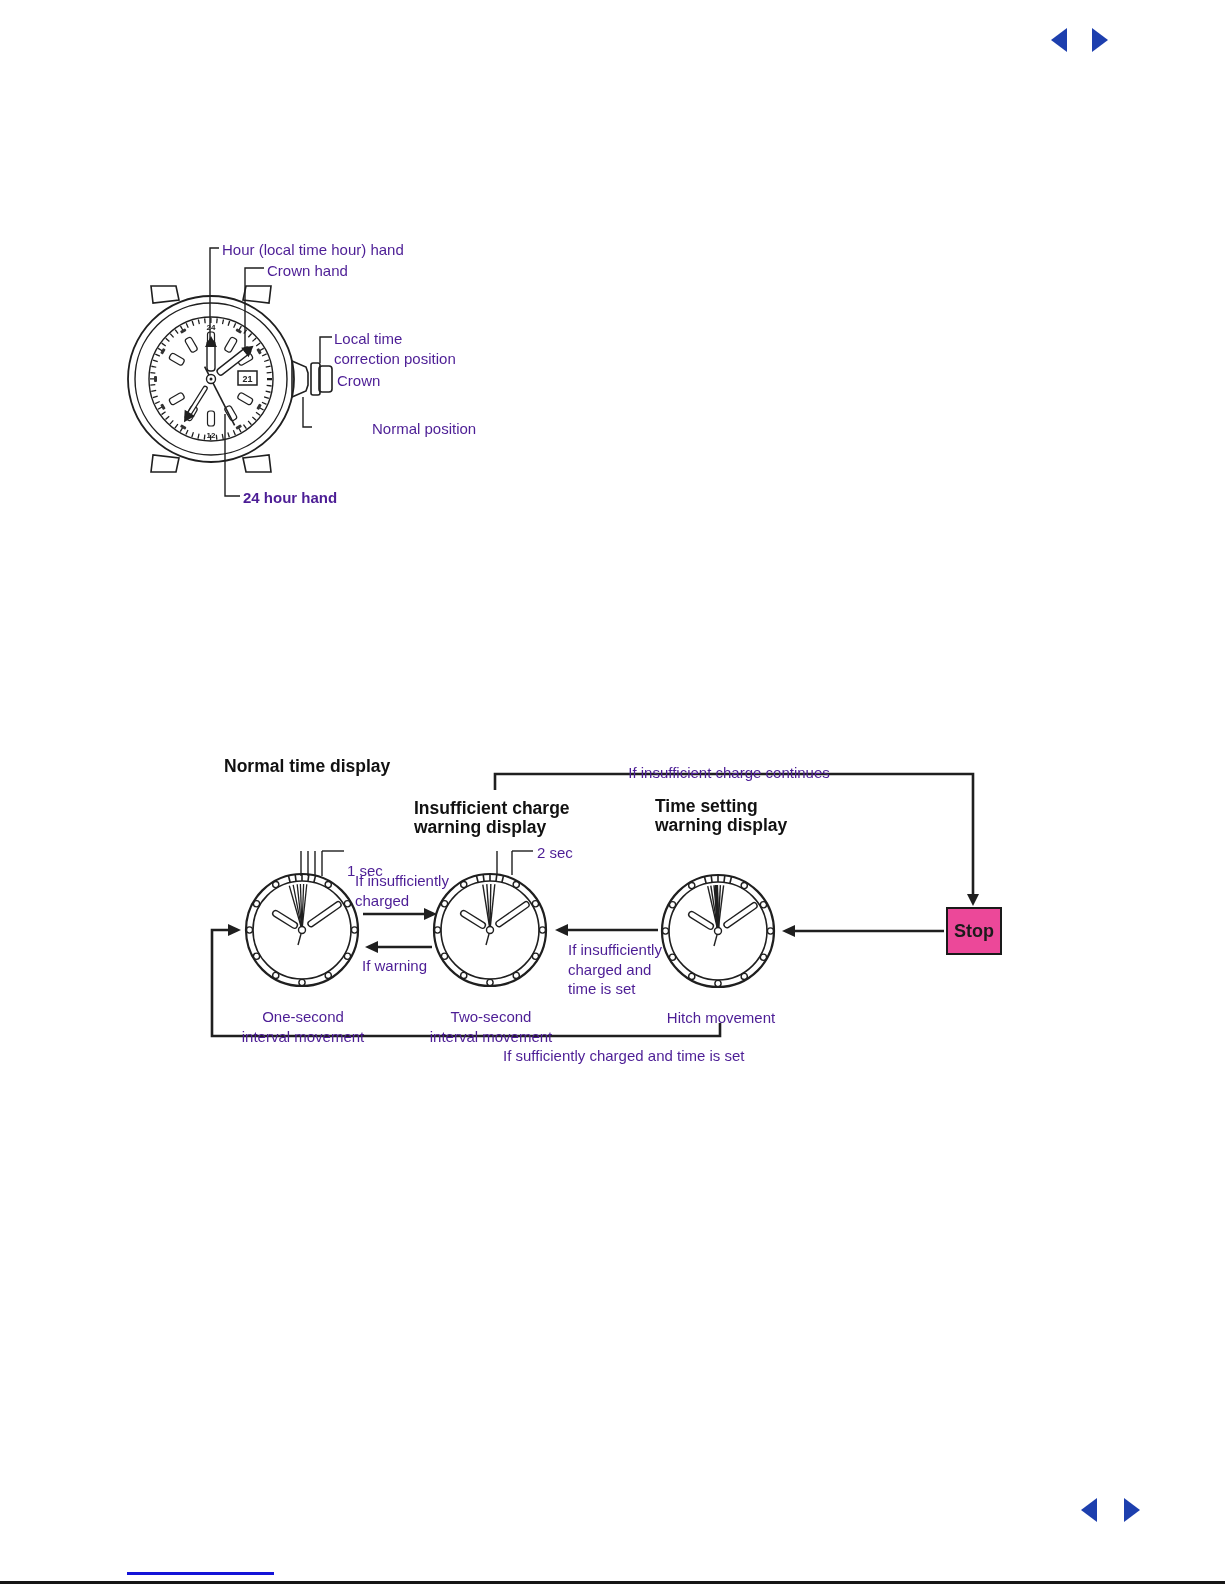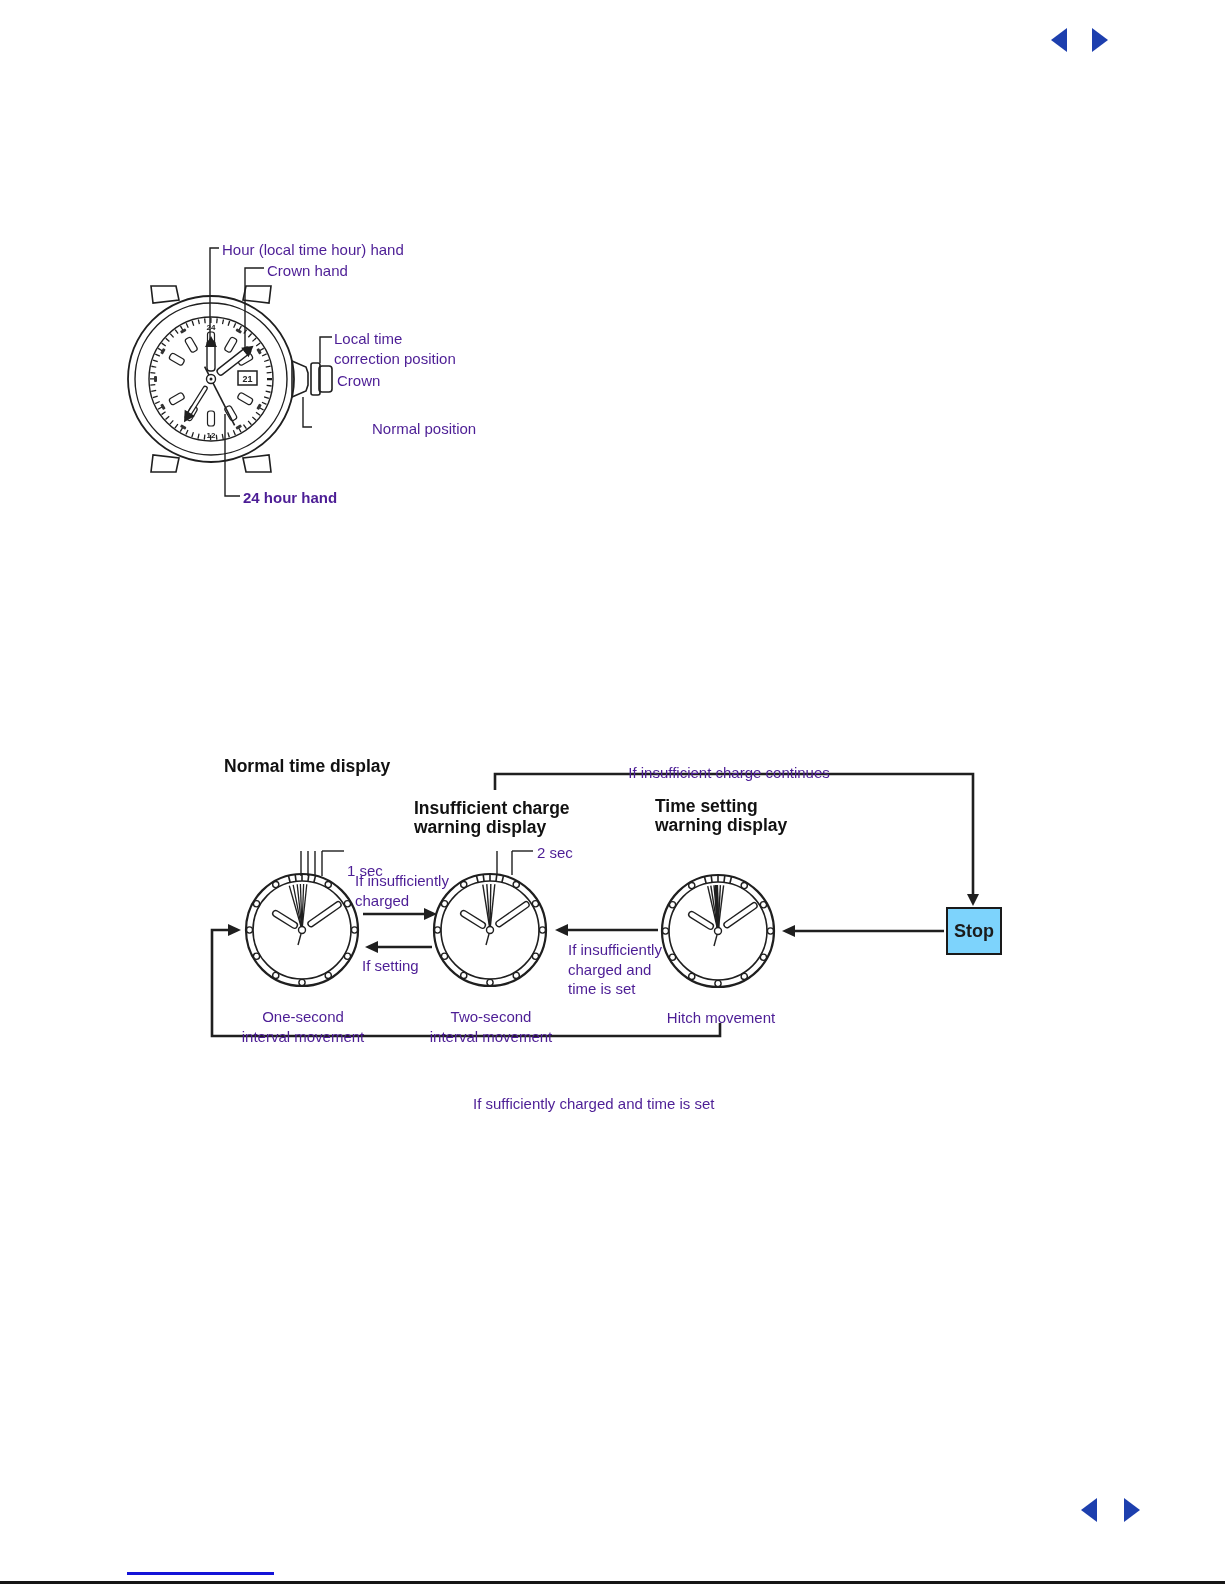--- a/index.html
+++ b/index.html
@@ -7,21 +7,21 @@
     position:relative;width:1225px;height:1585px;background:#ffffff;
     font-family:"Liberation Sans","DejaVu Sans",sans-serif;color:#1b1b1b;overflow:hidden;
   }
   #art{position:absolute;left:0;top:0;}
   .lbl{position:absolute;font-size:15px;line-height:1.3;color:#4c1d95;white-space:pre-line;}
   .ttl{position:absolute;font-size:17.5px;font-weight:bold;line-height:1.1;color:#111;white-space:pre-line;}
   .ctr{transform:translateX(-50%);text-align:center;margin-top:12px;}
   .stop-box{
     position:absolute;left:946px;top:907px;width:52px;height:44px;
     border:2px solid #1a1a1a;display:flex;align-items:center;justify-content:center;
-    font-size:18px;font-weight:bold;background:#7dd3fc;
+    font-size:18px;font-weight:bold;background:#ec4899;
   }
   .nav{position:absolute;width:70px;height:34px;}
   .nav svg{display:block;}
   .link-line{position:absolute;left:127px;top:1572px;width:147px;height:3px;background:#1413d8;cursor:pointer;}
   .bottom-rule{position:absolute;left:0;top:1581px;width:1225px;height:3px;background:#161616;}
   
   .ln{stroke:#1f1f1f;fill:none;}
   .hand{fill:#ffffff;stroke:#1f1f1f;}
 </style>
 </head>
@@ -269,30 +269,30 @@
   <div class="ttl" style="left:414px;top:799px;">Insufficient charge
 warning display</div>
   <div class="ttl" style="left:655px;top:797px;">Time setting
 warning display</div>
 
   <div class="lbl ctr" style="left:729px;top:751px;">If insufficient charge continues</div>
   <div class="lbl" style="left:347px;top:842px;margin-top:19px;">1 sec</div>
   <div class="lbl" style="left:537px;top:843px;">2 sec</div>
   <div class="lbl" style="left:355px;top:871px;">If insufficiently
 charged</div>
-  <div class="lbl" style="left:362px;top:956px;">If setting</div>
+  <div class="lbl" style="left:362px;top:956px;">If warning</div>
   <div class="lbl" style="left:568px;top:940px;">If insufficiently
 charged and
 time is set</div>
   <div class="lbl ctr" style="left:303px;top:995px;">One-second
 interval movement</div>
   <div class="lbl ctr" style="left:491px;top:995px;">Two-second
 interval movement</div>
   <div class="lbl ctr" style="left:721px;top:996px;">Hitch movement</div>
-  <div class="lbl" style="left:473px;top:1046px;margin-top:48px;">If sufficiently charged and time is set</div>
+  <div class="lbl" style="left:503px;top:1046px;">If sufficiently charged and time is set</div>
 
   <div class="stop-box">Stop</div>
 
   <div class="nav" style="left:1045px;top:24px;">
     <svg width="70" height="34" viewBox="0 0 70 34">
       <polygon points="22,4 22,28 6,16" fill="#1d3fae"></polygon>
       <polygon points="47,4 47,28 63,16" fill="#1d3fae"></polygon>
     </svg>
   </div>
 

